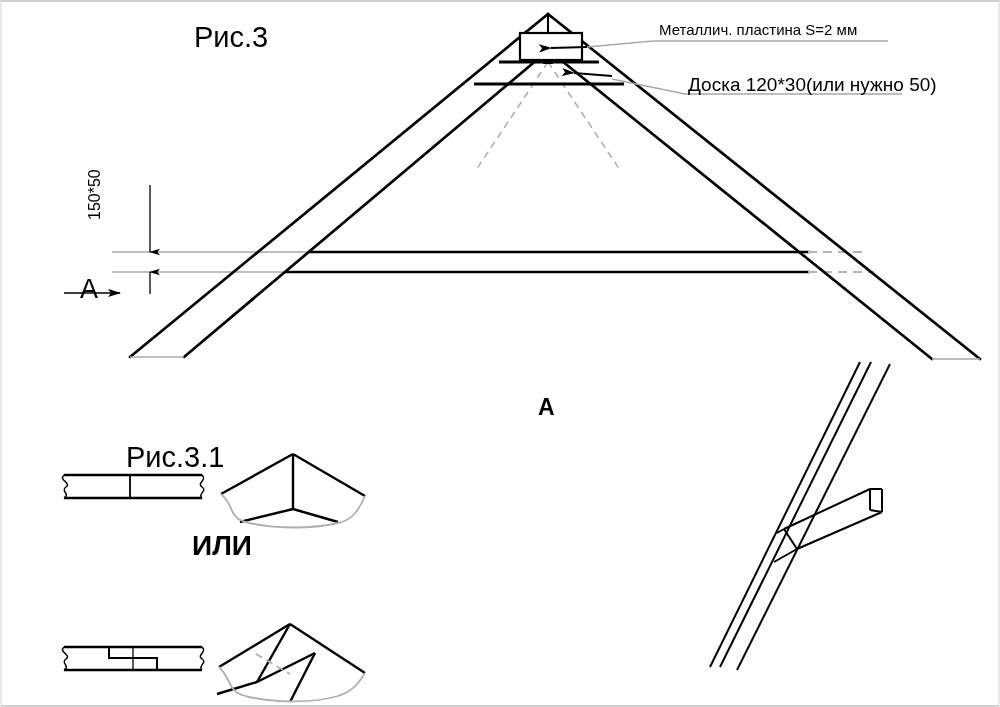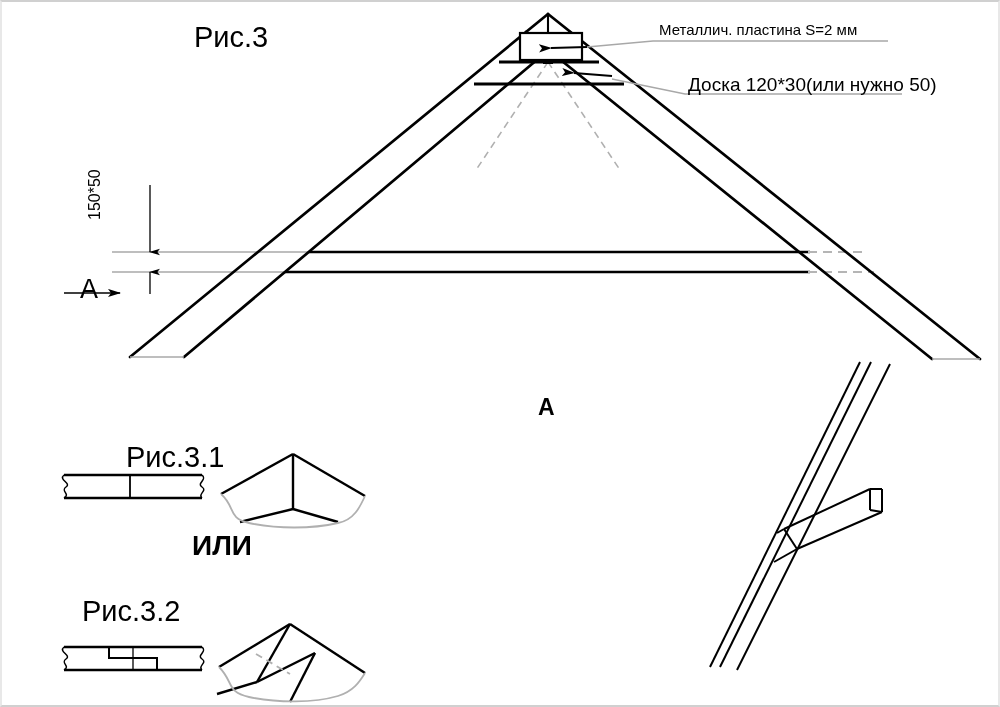--- a/index.html
+++ b/index.html
@@ -224,15 +224,14 @@
 
   <div class="txt t-secA">А</div>
 
 
   <div class="txt t-fig31">Рис.3.1</div>
 
   <div class="txt t-markA">А</div>
 
   <div class="txt t-ili">ИЛИ</div>
 
-  <div class="txt t-fig32">Рис.3.2</div>
 
 </div>
 
 </body></html>

